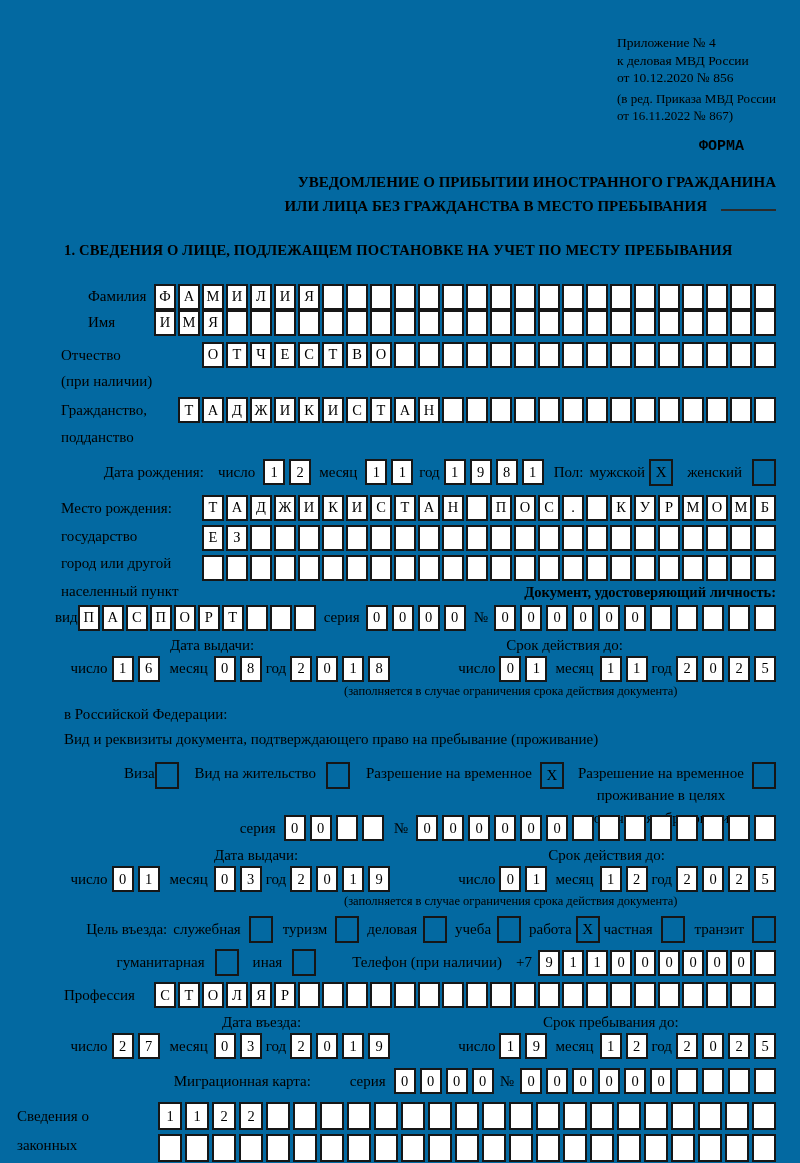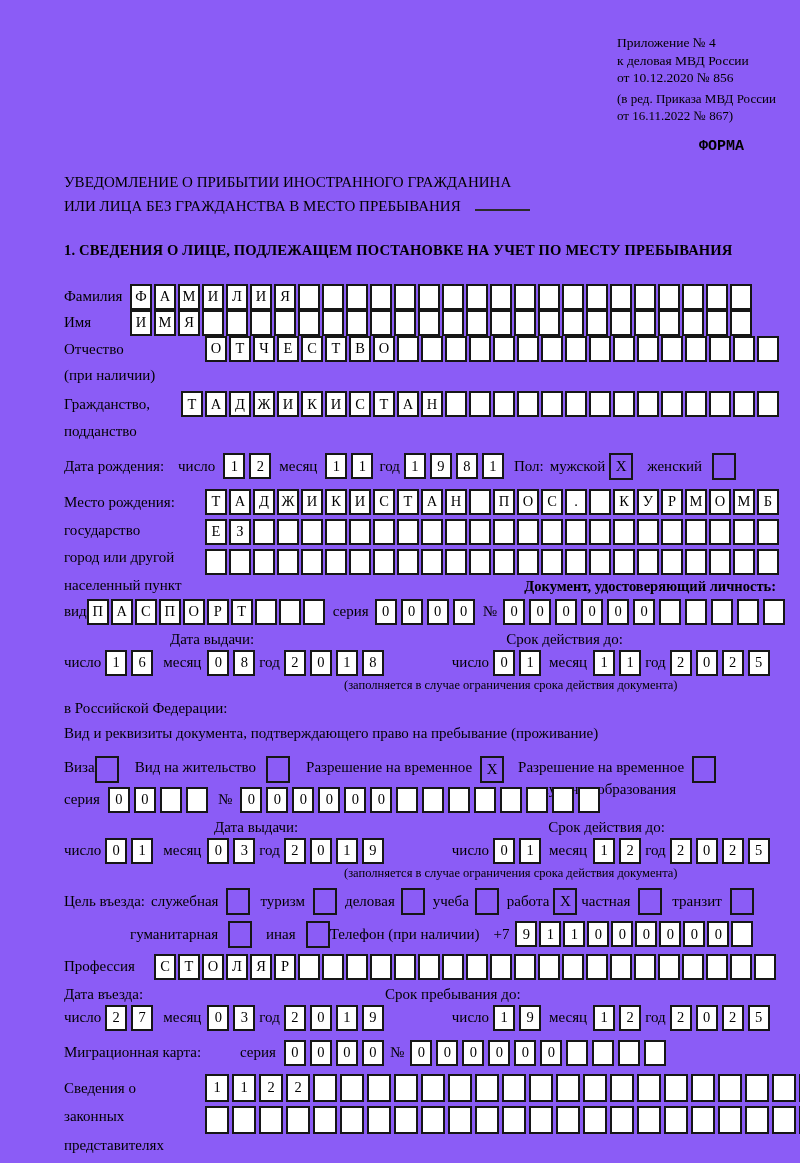--- a/index.html
+++ b/index.html
@@ -1,27 +1,27 @@
 <!DOCTYPE html>
 <html><head>
 <meta charset="utf-8">
 <style>
   html,body { margin:0; padding:0; background:#f2f2f2; }
   .page {
-    width:800px; height:1163px; margin:0 auto; background:#8b5cf6; color:#000;
+    width:800px; height:1163px; margin:0 auto; background:#0369a1; color:#000;
     font-family:"Liberation Serif", serif; box-sizing:border-box;
     padding:34px 24px 16px 64px; overflow:hidden; position:relative;
   }
   .annex { margin-left:553px; font-size:13.5px; line-height:1.3; }
   .annex-note { margin-top:4px; font-size:13px; line-height:1.3; }
   .forma { text-align:right; padding-right:32px; font-weight:bold; font-size:15px; margin-top:14px;font-family:Liberation Mono, monospace; }
-  .title { text-align:left; font-weight:normal; font-size:15px; line-height:1.55; margin-top:16px; }
+  .title { text-align:right; font-weight:bold; font-size:15px; line-height:1.55; margin-top:16px; }
   .blank-line { display:inline-block; width:55px; border-bottom:2.5px solid #2b2b2b; margin-left:14px; }
   .section-title { font-weight:bold; font-size:14.6px; margin-top:24px; letter-spacing:0.15px; }
-  .row { display:flex; align-items:center; }
+  .row { display:flex; align-items:center;justify-content:flex-end; }
   .row.top { align-items:flex-start; }
   .lbl { font-size:15px; white-space:nowrap; }
   .lbl2 { font-size:15px; line-height:1.75; }
   .w66 { width:66px; flex:0 0 66px; }
   .w117 { width:117px; flex:0 0 117px; }
   .w141 { width:141px; flex:0 0 141px; }
   .cells { display:inline-flex; gap:2px; flex:0 0 auto; }
   .cells.sp { gap:4px; }
   .cell {
     width:22px; height:26px; border:2px solid #161616; box-sizing:border-box;
@@ -35,21 +35,21 @@
     display:inline-flex; align-items:center; justify-content:center;
     font-size:15px; flex:0 0 auto;
   }
   .stack > .cells { margin-bottom:4px; }
   .center-bold { text-align:right; font-weight:bold; font-size:14.5px; margin-top:4px; }
   .dhead { display:flex; font-size:15px; margin-top:6px; }
   .note { font-size:12.5px; margin-top:2px; }
   .opt { font-size:15px; text-align:center; line-height:1.5; }
   .mr4 { margin-right:4px; } .mr6 { margin-right:6px; } .mr8 { margin-right:8px; }
   .mr10 { margin-right:10px; } .mr14 { margin-right:14px; } .mr16 { margin-right:16px; }
-  .ml6 { margin-left:6px; } .ml8 { margin-left:8px; } .ml10 { margin-left:10px; } .ml18 { margin-left:0; }
+  .ml6 { margin-left:6px; } .ml8 { margin-left:8px; } .ml10 { margin-left:10px; } .ml18 { margin-left:36px; }
 </style>
 </head>
 <body>
 
 <div class="page">
 
   <div class="annex">
     <div>Приложение № 4</div>
     <div>к деловая МВД России</div>
     <div>от 10.12.2020 № 856</div>
@@ -125,21 +125,21 @@
         <span class="cell"></span>
         <span class="cell"></span>
         <span class="cell"></span>
         <span class="cell"></span>
         <span class="cell"></span>
         <span class="cell"></span>
         <span class="cell"></span>
       </div>
   </div>
 
-  <div class="row top" style="">
+  <div class="row top" style="margin-top:6px">
     <div class="lbl2 w141">
       <div>Отчество</div>
       <div>(при наличии)</div>
     </div>
     <div class="cells">
         <span class="cell">О</span>
         <span class="cell">Т</span>
         <span class="cell">Ч</span>
         <span class="cell">Е</span>
         <span class="cell">С</span>
@@ -404,20 +404,21 @@
     <span class="lbl" style="margin-top:3px">Виза</span>
     <span class="cbox mr16"></span>
     <span class="lbl mr10" style="margin-top:3px">Вид на жительство</span>
     <span class="cbox mr16"></span>
     <span class="opt mr8">
       <div>Разрешение на временное</div>
     </span>
     <span class="cbox mr14">X</span>
     <span class="opt mr8">
       <div>Разрешение на временное</div>
+      <div>проживание в целях</div>
       <div>получения образования</div>
     </span>
     <span class="cbox"></span>
   </div>
 
   <div class="row" style="margin-top:-14px">
     <span class="lbl mr8">серия</span>
     <span class="cells sp">
         <span class="cell">0</span>
         <span class="cell">0</span>
@@ -552,21 +553,21 @@
         <span class="cell"></span>
         <span class="cell"></span>
         <span class="cell"></span>
         <span class="cell"></span>
         <span class="cell"></span>
         <span class="cell"></span>
       </div>
   </div>
 
   <div class="dhead">
-    <span style="">Дата въезда:</span>
+    <span style="margin-left:158px">Дата въезда:</span>
     <span style="margin-left:242px">Срок пребывания до:</span>
   </div>
 
   <div class="row" style="margin-top:2px">
     <span class="lbl mr4">число</span>
     <span class="cells sp mr10">
         <span class="cell">2</span>
         <span class="cell">7</span>
       </span>
     <span class="lbl mr6">месяц</span>

